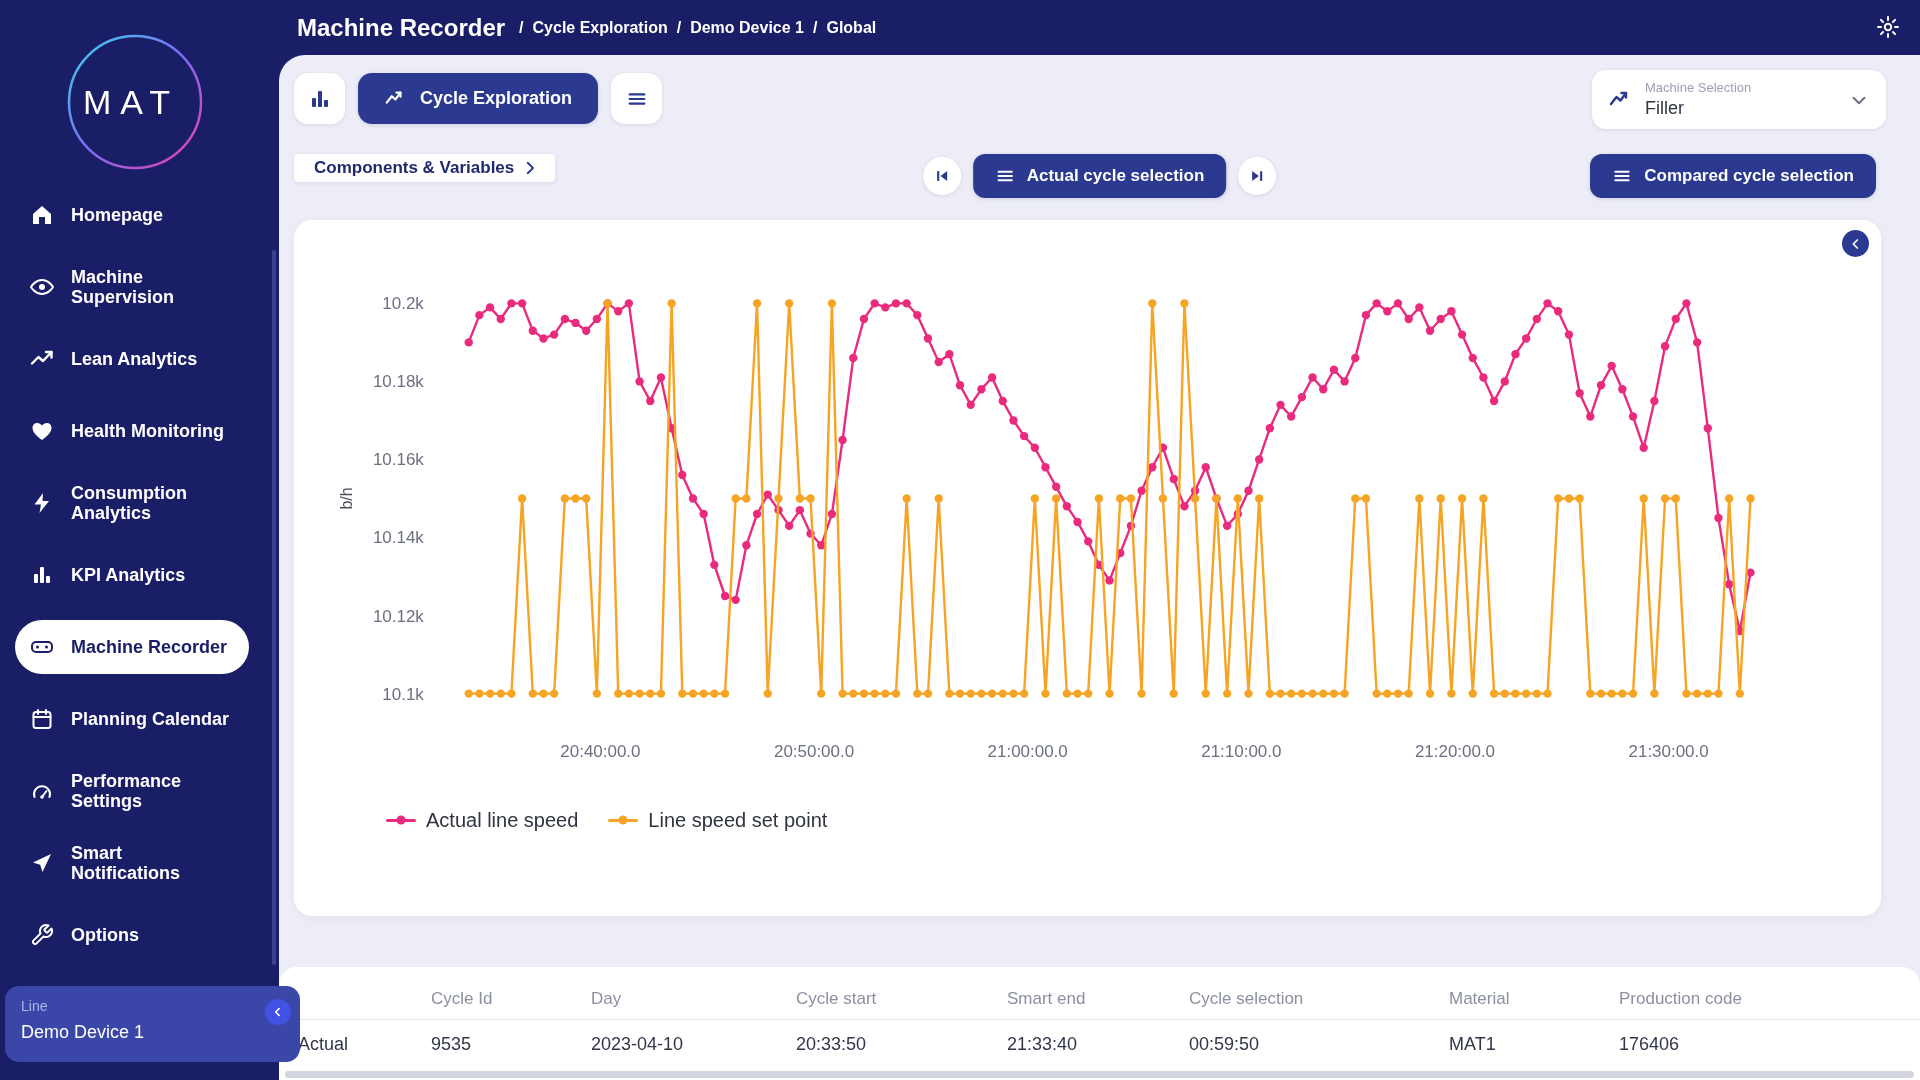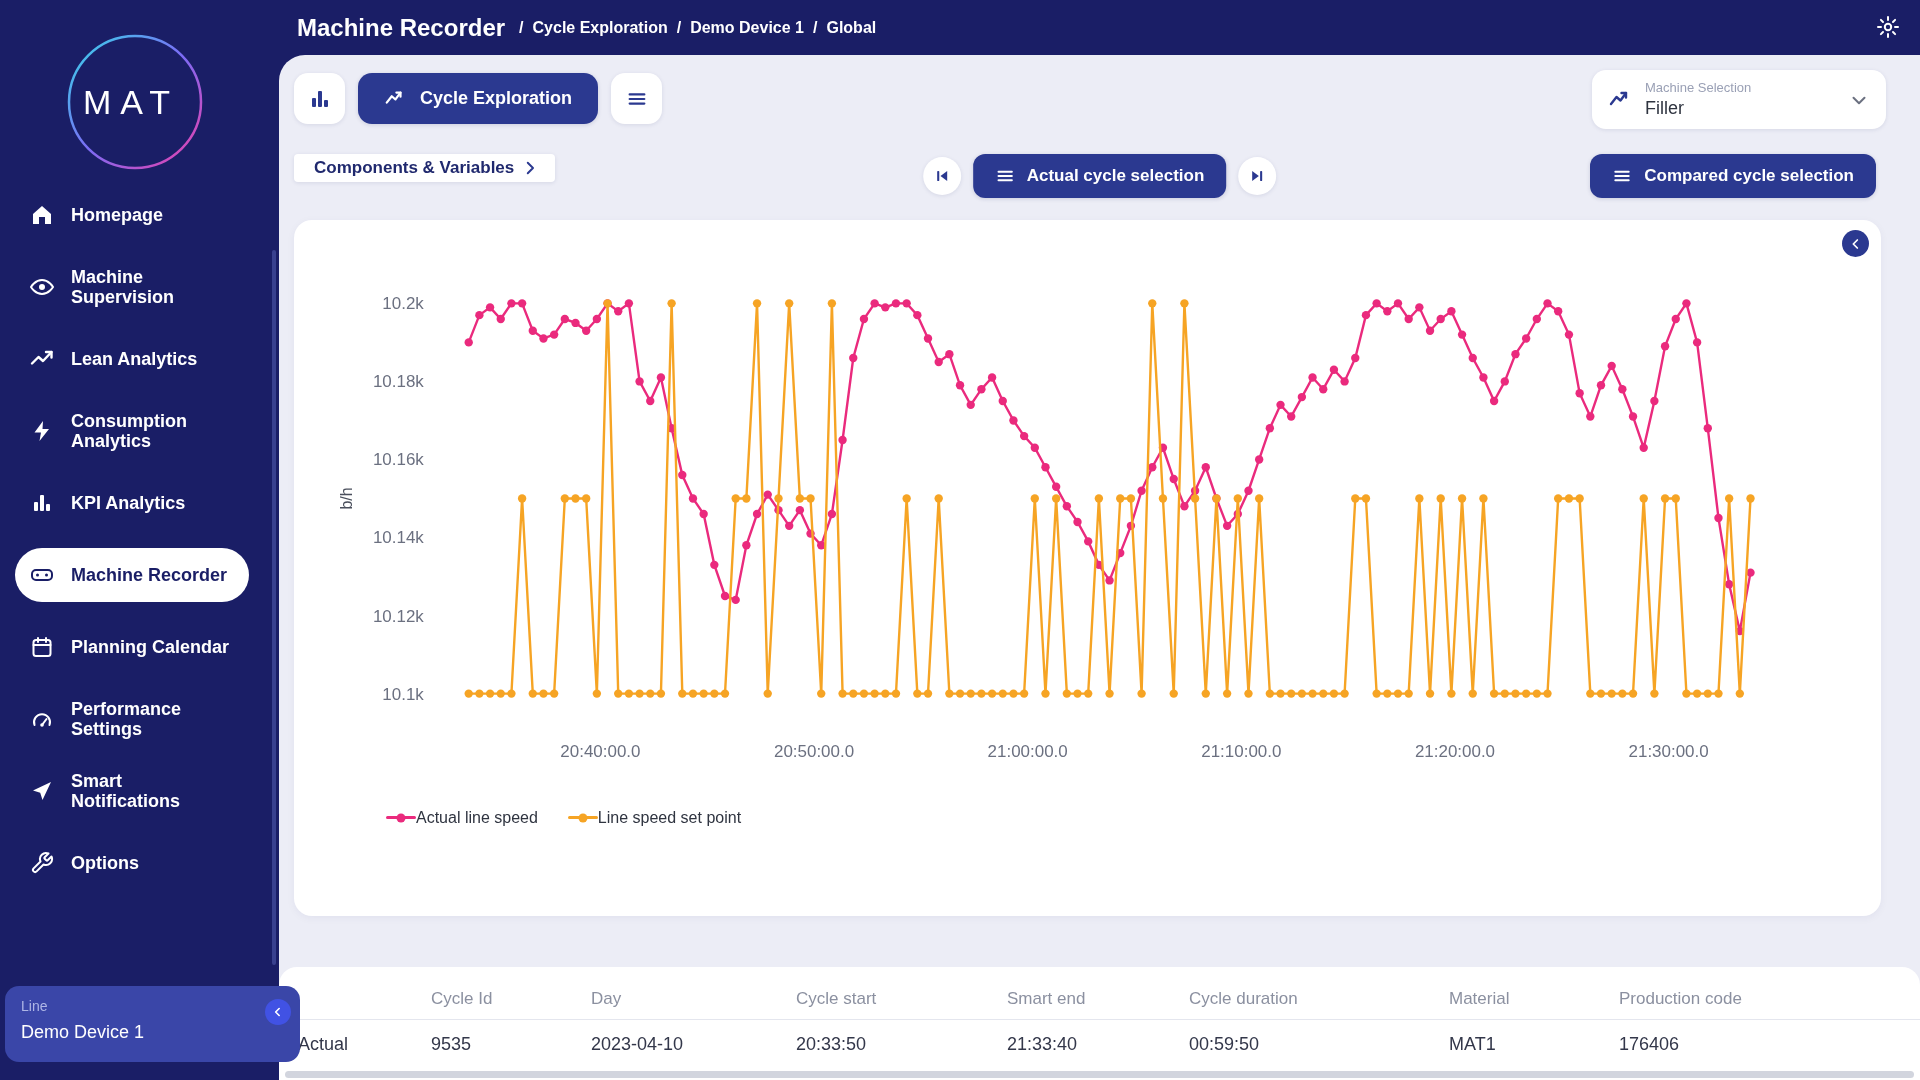--- a/index.html
+++ b/index.html
@@ -55,21 +55,21 @@
   .collapse-btn { position:absolute; top:10px; right:12px; width:27px; height:27px; border-radius:50%; background:#2b3990; border:none; color:#fff; display:flex; align-items:center; justify-content:center; cursor:pointer; }
   #chart-svg { width:100%; display:block; }
   #chart-svg text { font-family:"Liberation Sans", sans-serif; }
   .tick { font-size:17px; fill:#6b7080; }
   .axis-label { font-size:16px; fill:#4a4f5c; }
 
   .legend { display:flex; gap:30px; margin:16px 0 0 72px; align-items:center; }
   .legend-item { display:flex; align-items:center; cursor:pointer; }
   .lg-line { width:30px; height:3px; border-radius:2px; position:relative; display:inline-block; }
   .lg-dot { position:absolute; left:50%; top:50%; transform:translate(-50%,-50%); width:9px; height:9px; border-radius:50%; }
-  .lg-label { font-size:16px; color:#2f3440; }
+  .lg-label { font-size:20px; color:#2f3440; margin-left:10px; }
 
   
   .table-card { position:absolute; left:0; right:0; top:912px; bottom:0; background:#fff; border-radius:18px 18px 0 0; padding:12px 0 0 19px; }
   .tbl-grid { display:grid; grid-template-columns:133px 160px 205px 211px 182px 260px 170px auto; align-items:center; }
   .tbl-head { height:40px; }
   .tbl-head > div { font-size:17px; font-weight:400; color:#8b90a0; }
   .tbl-divider { height:1px; background:#e4e6ee; margin-left:-19px; }
   .tbl-row { height:48px; }
   .tbl-row > div { font-size:18px; color:#33374a; }
   .hscroll { position:absolute; bottom:2px; left:6px; right:6px; height:7px; border-radius:4px; background:#d2d5de; cursor:pointer; }
@@ -459,21 +459,21 @@
     </div>
   </div>
 
   <div class="table-card">
     <div class="tbl-grid tbl-head">
       <div></div>
       <div>Cycle Id</div>
       <div>Day</div>
       <div>Cycle start</div>
       <div>Smart end</div>
-      <div>Cycle duration</div>
+      <div>Cycle selection</div>
       <div>Material</div>
       <div>Production code</div>
     </div>
     <div class="tbl-divider"></div>
     <div class="tbl-grid tbl-row">
       <div>Actual</div>
       <div>9535</div>
       <div>2023-04-10</div>
       <div>20:33:50</div>
       <div>21:33:40</div>
@@ -523,20 +523,28 @@
         <svg class="ic" width="24" height="24" viewBox="0 0 24 24" fill="none" stroke="currentColor" stroke-width="2.4" stroke-linecap="round" stroke-linejoin="round">
             <polyline points="2 16.5 8.5 10 13 14 21.5 5"></polyline>
             <polyline points="16 5 21.5 5 21.5 10.5"></polyline>
           </svg>
       </span>
       <span class="nav-label">Lean Analytics</span>
     </div>
     <div class="nav-item">
       <span class="icon">
         <svg class="ic" width="24" height="24" viewBox="0 0 24 24" fill="currentColor">
+            <path d="M12 21C6.5 17 2.5 13.2 2.5 8.8 2.5 6 4.7 4 7.2 4c1.9 0 3.6 1 4.8 2.6C13.2 5 14.9 4 16.8 4c2.5 0 4.7 2 4.7 4.8 0 4.4-4 8.2-9.5 12.2z"></path>
+          </svg>
+      </span>
+      <span class="nav-label">Health Monitoring</span>
+    </div>
+    <div class="nav-item">
+      <span class="icon">
+        <svg class="ic" width="24" height="24" viewBox="0 0 24 24" fill="currentColor">
             <path d="M13 2L4.5 13.5H11L9.5 22 19 10h-6.5L13 2z"></path>
           </svg>
       </span>
       <span class="nav-label">Consumption Analytics</span>
     </div>
     <div class="nav-item">
       <span class="icon">
         <svg class="ic" width="24" height="24" viewBox="0 0 24 24" fill="currentColor">
             <rect x="4" y="11" width="4" height="9" rx="1"></rect>
             <rect x="10" y="4" width="4" height="16" rx="1"></rect>

